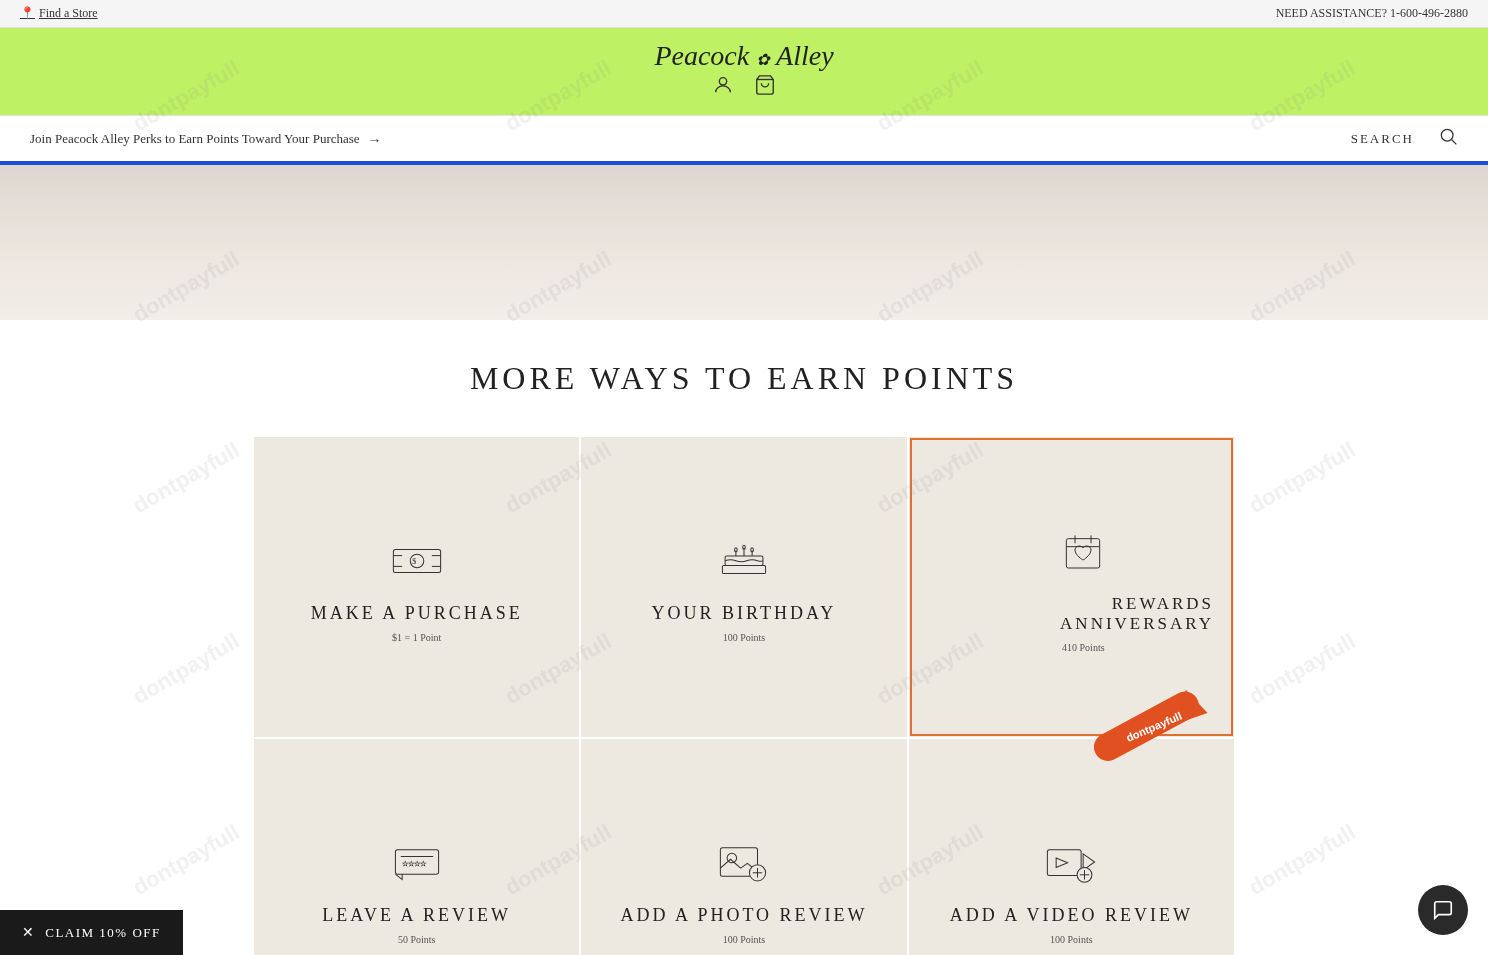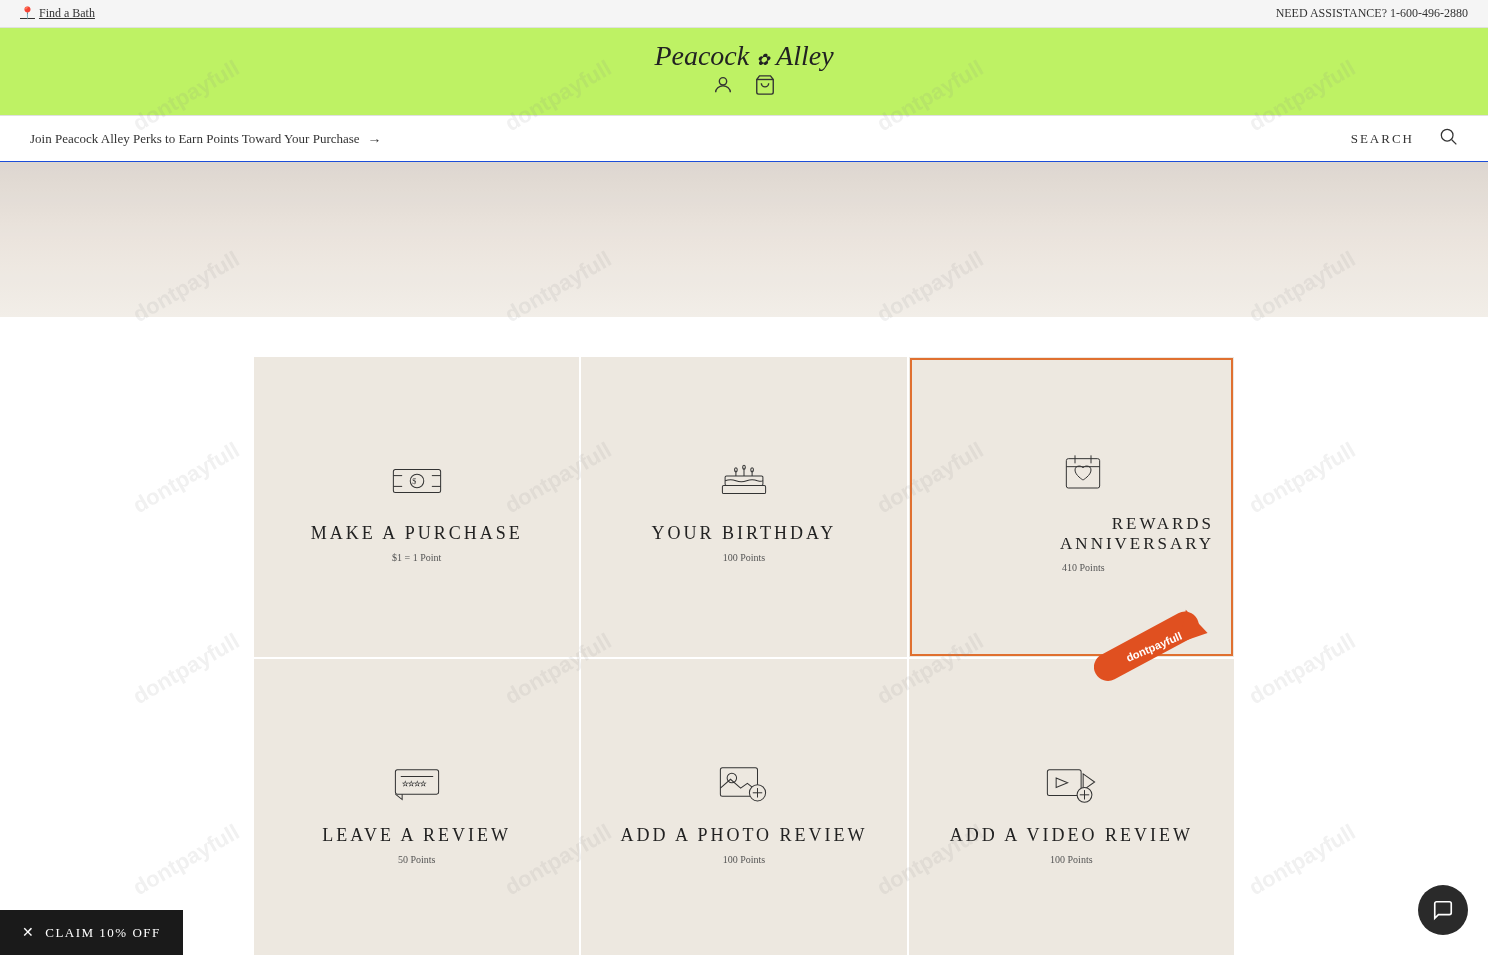--- a/index.html
+++ b/index.html
@@ -63,21 +63,21 @@
       color: #333;
       padding: 2px;
     }
 
     
     .perks-bar {
       display: flex;
       justify-content: space-between;
       align-items: center;
       padding: 10px 30px;
-      border-bottom: 1px solid #1d4ed8;
+      border-bottom: 4px solid #1d4ed8;
       background: #fff;
     }
     .perks-bar .perks-text {
       font-size: 13px;
       color: #333;
       display: flex;
       align-items: center;
       gap: 8px;
     }
     .perks-bar .arrow-link { font-size: 14px; }
@@ -243,21 +243,21 @@
       transform: rotate(-30deg);
       white-space: nowrap;
     }
   </style>
 </head>
 <body>
 
 <div class="top-bar">
   <a href="#">
     <span>📍</span>
-    <span>Find a Bath</span>
+    <span>Find a Store</span>
   </a>
   <span>NEED ASSISTANCE? 1-600-496-2880</span>
 </div>
 
 <header class="header">
   <div class="logo">
     <span>Peacock <span style="font-size:16px;">✿</span> Alley</span>
   </div>
   <div class="header-icons">
     <button class="icon-btn">
@@ -288,20 +288,21 @@
         <circle cx="11" cy="11" r="7"></circle>
         <line x1="16.5" y1="16.5" x2="22" y2="22"></line>
       </svg>
     </button>
   </div>
 </div>
 
 <div class="hero-area"></div>
 
 <div class="main-content">
+  <h2 class="section-title">MORE WAYS TO EARN POINTS</h2>
 
   <div class="cards-grid">
 
     <div class="card">
       <svg class="icon-svg" viewBox="0 0 80 50" fill="none" stroke="#333" stroke-width="1.5">
         <rect x="5" y="8" width="70" height="34" rx="3"></rect>
         <circle cx="40" cy="25" r="10"></circle>
         <text x="33" y="30" font-size="12" fill="#333" stroke="none" font-family="Georgia">$</text>
         <line x1="5" y1="17" x2="18" y2="17"></line>
         <line x1="62" y1="17" x2="75" y2="17"></line>

